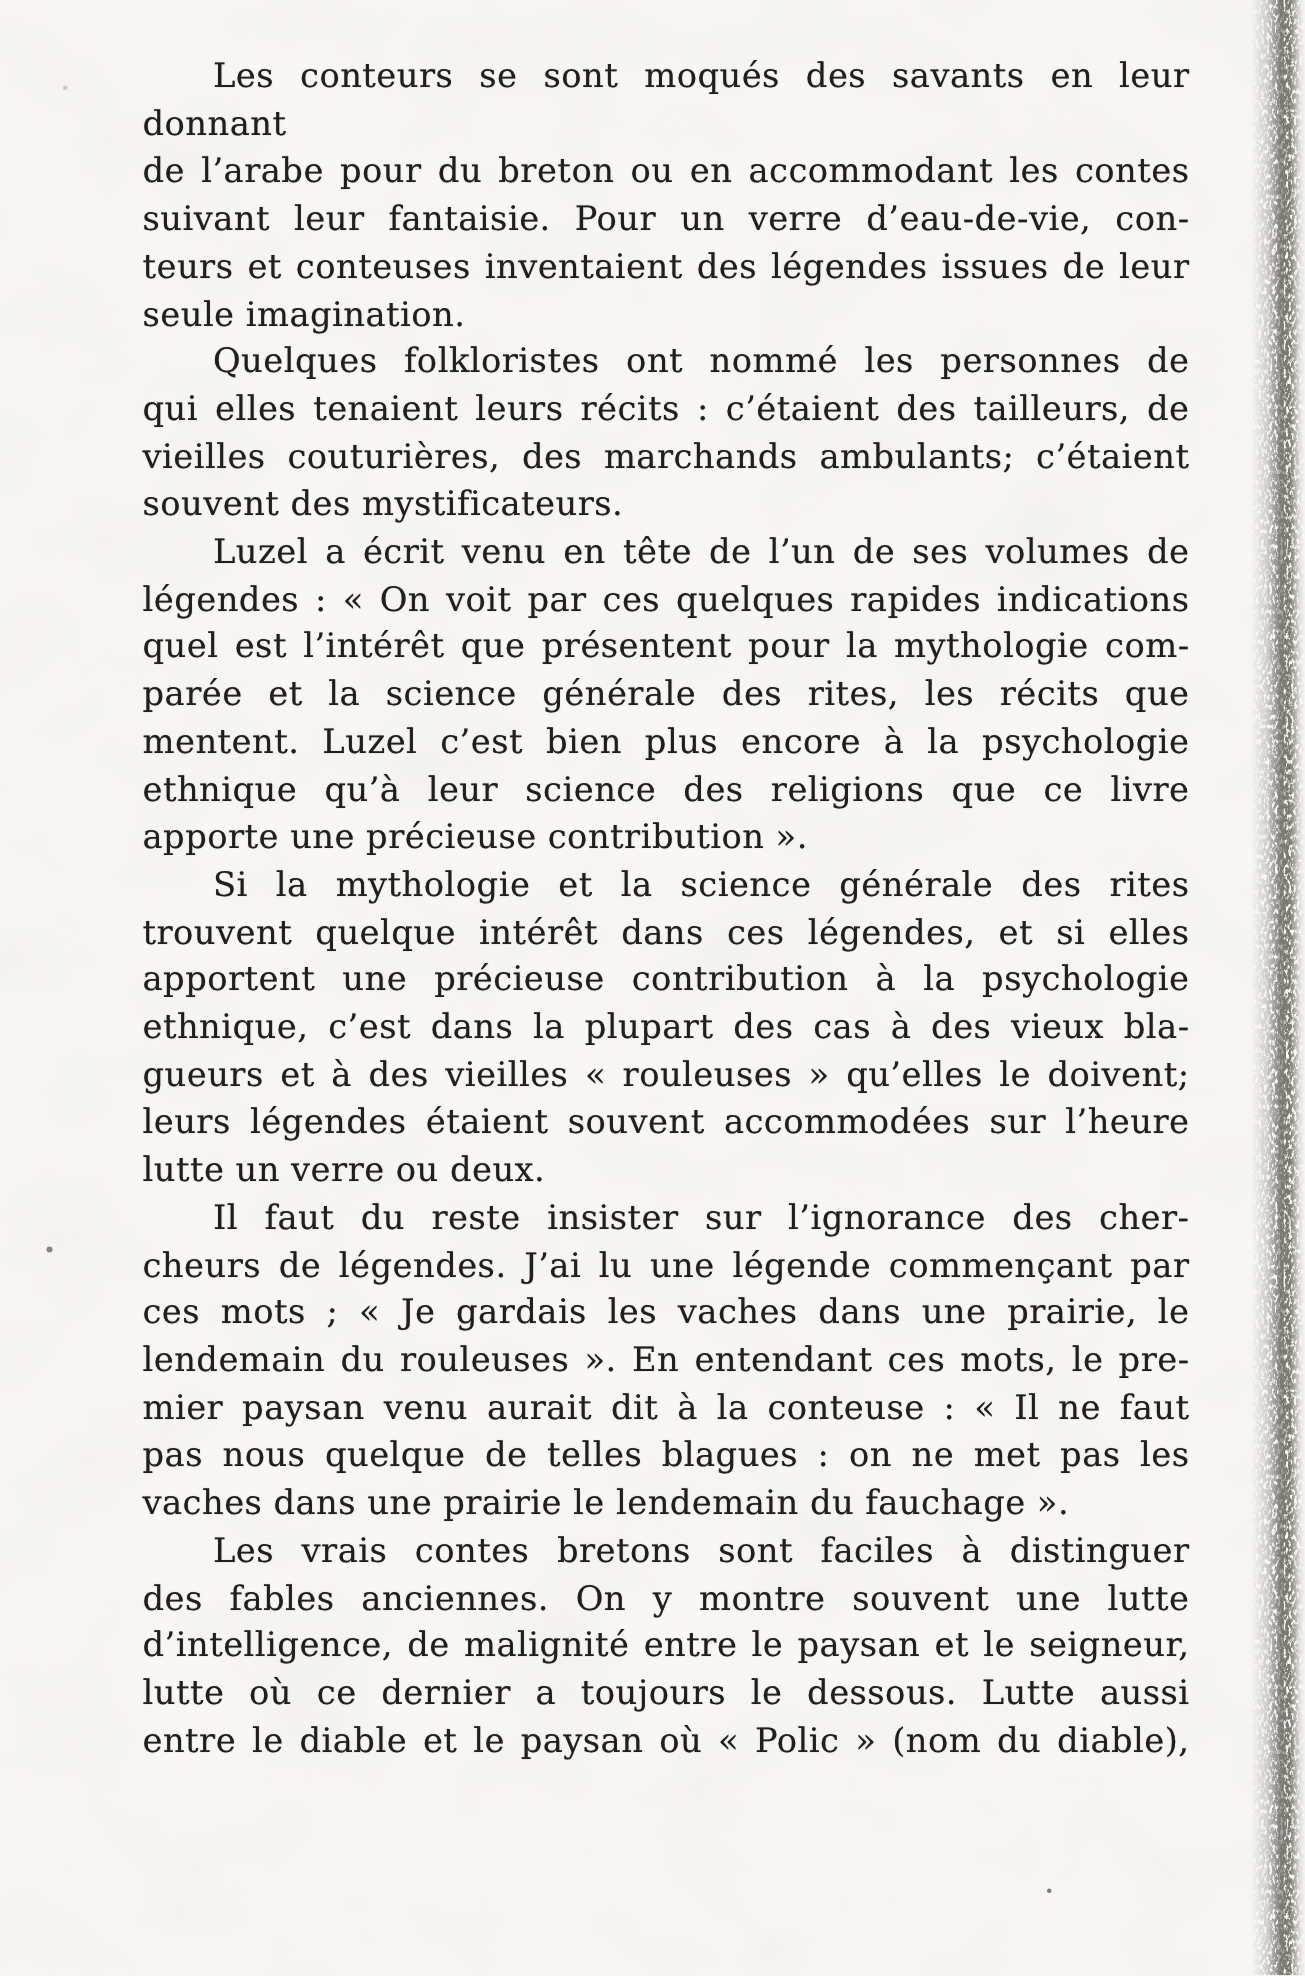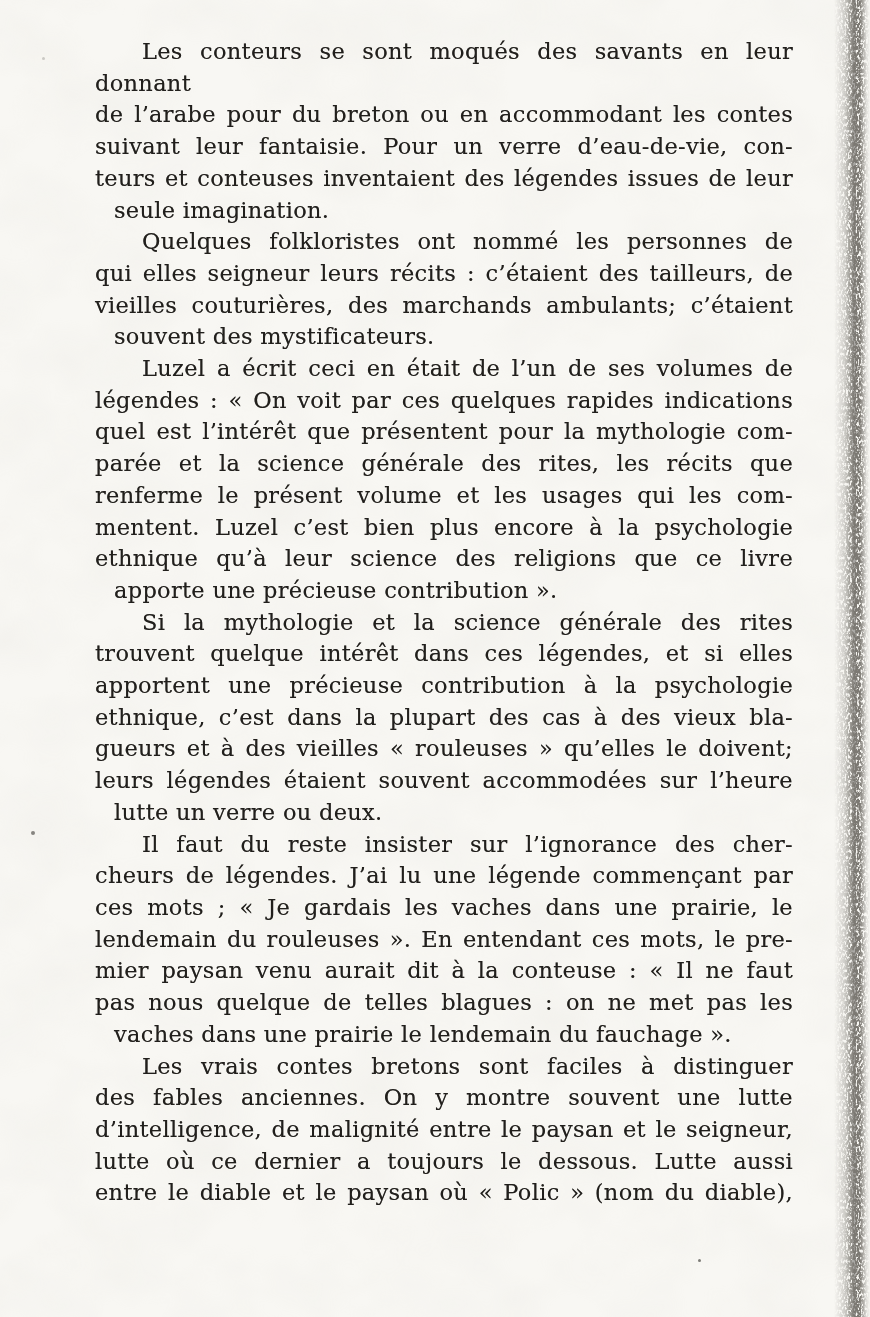--- a/index.html
+++ b/index.html
@@ -35,21 +35,20 @@
     text-align-last: justify;
     letter-spacing: 0.3px;
     text-shadow: 0 0 0.6px rgba(40, 38, 34, 0.55);
     white-space: normal;
   }
   .line.first {
     text-indent: 47px;
   }
   .line.last {
     text-align-last: left;
-    margin-left: 19px;
   }
   .edge-band {
     position: absolute;
     top: 0;
     left: 834px;
     width: 36px;
     height: 1317px;
     pointer-events: none;
   }
   .paper-texture {
@@ -88,30 +87,29 @@
   <div class="text-block" id="text-block">
       <div class="para">
         <div class="line first">Les conteurs se sont moqués des savants en leur donnant</div>
         <div class="line">de l’arabe pour du breton ou en accommodant les contes</div>
         <div class="line">suivant leur fantaisie. Pour un verre d’eau-de-vie, con-</div>
         <div class="line">teurs et conteuses inventaient des légendes issues de leur</div>
         <div class="line last">seule imagination.</div>
       </div>
       <div class="para">
         <div class="line first">Quelques folkloristes ont nommé les personnes de</div>
-        <div class="line">qui elles seigneur leurs récits : c’étaient des tailleurs, de</div>
+        <div class="line">qui elles tenaient leurs récits : c’étaient des tailleurs, de</div>
         <div class="line">vieilles couturières, des marchands ambulants; c’étaient</div>
         <div class="line last">souvent des mystificateurs.</div>
       </div>
       <div class="para">
-        <div class="line first">Luzel a écrit ceci en était de l’un de ses volumes de</div>
+        <div class="line first">Luzel a écrit venu en tête de l’un de ses volumes de</div>
         <div class="line">légendes : « On voit par ces quelques rapides indications</div>
         <div class="line">quel est l’intérêt que présentent pour la mythologie com-</div>
         <div class="line">parée et la science générale des rites, les récits que</div>
-        <div class="line">renferme le présent volume et les usages qui les com-</div>
         <div class="line">mentent. Luzel c’est bien plus encore à la psychologie</div>
         <div class="line">ethnique qu’à leur science des religions que ce livre</div>
         <div class="line last">apporte une précieuse contribution ».</div>
       </div>
       <div class="para">
         <div class="line first">Si la mythologie et la science générale des rites</div>
         <div class="line">trouvent quelque intérêt dans ces légendes, et si elles</div>
         <div class="line">apportent une précieuse contribution à la psychologie</div>
         <div class="line">ethnique, c’est dans la plupart des cas à des vieux bla-</div>
         <div class="line">gueurs et à des vieilles « rouleuses » qu’elles le doivent;</div>

